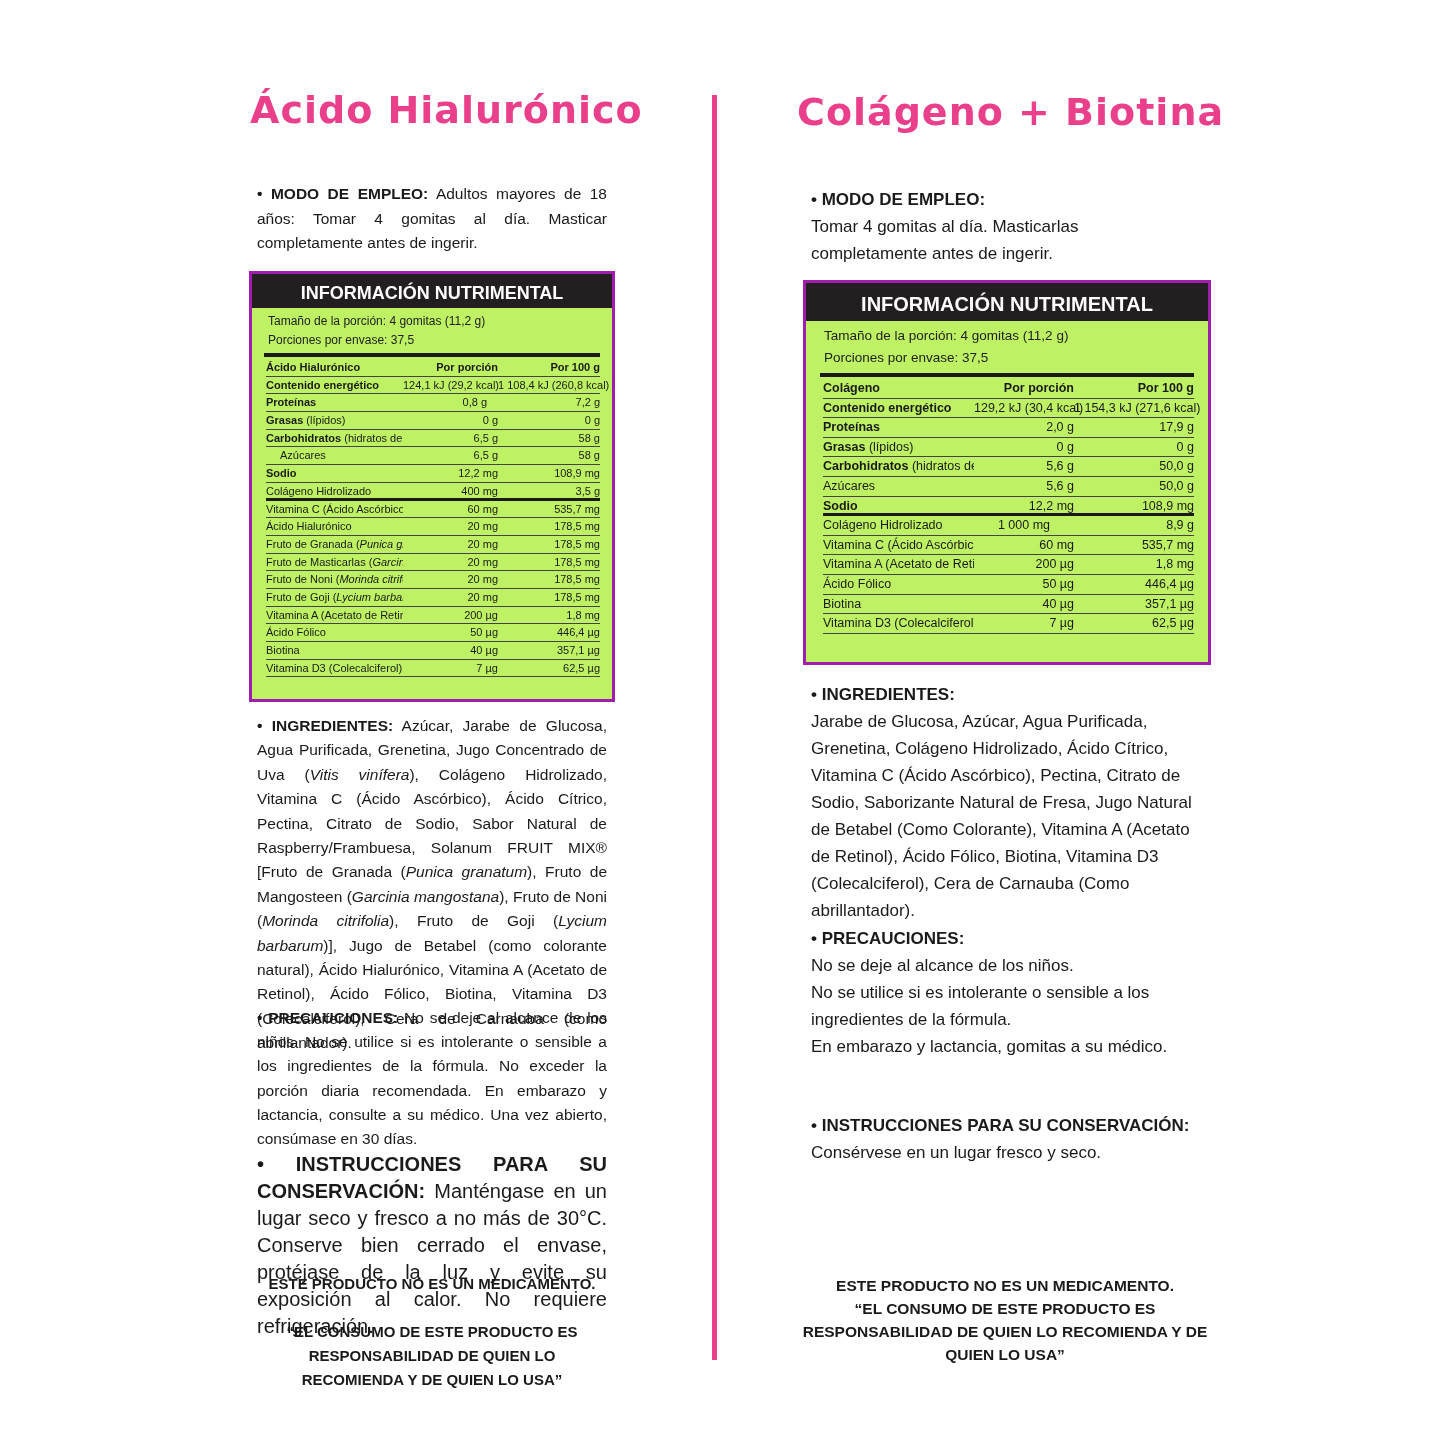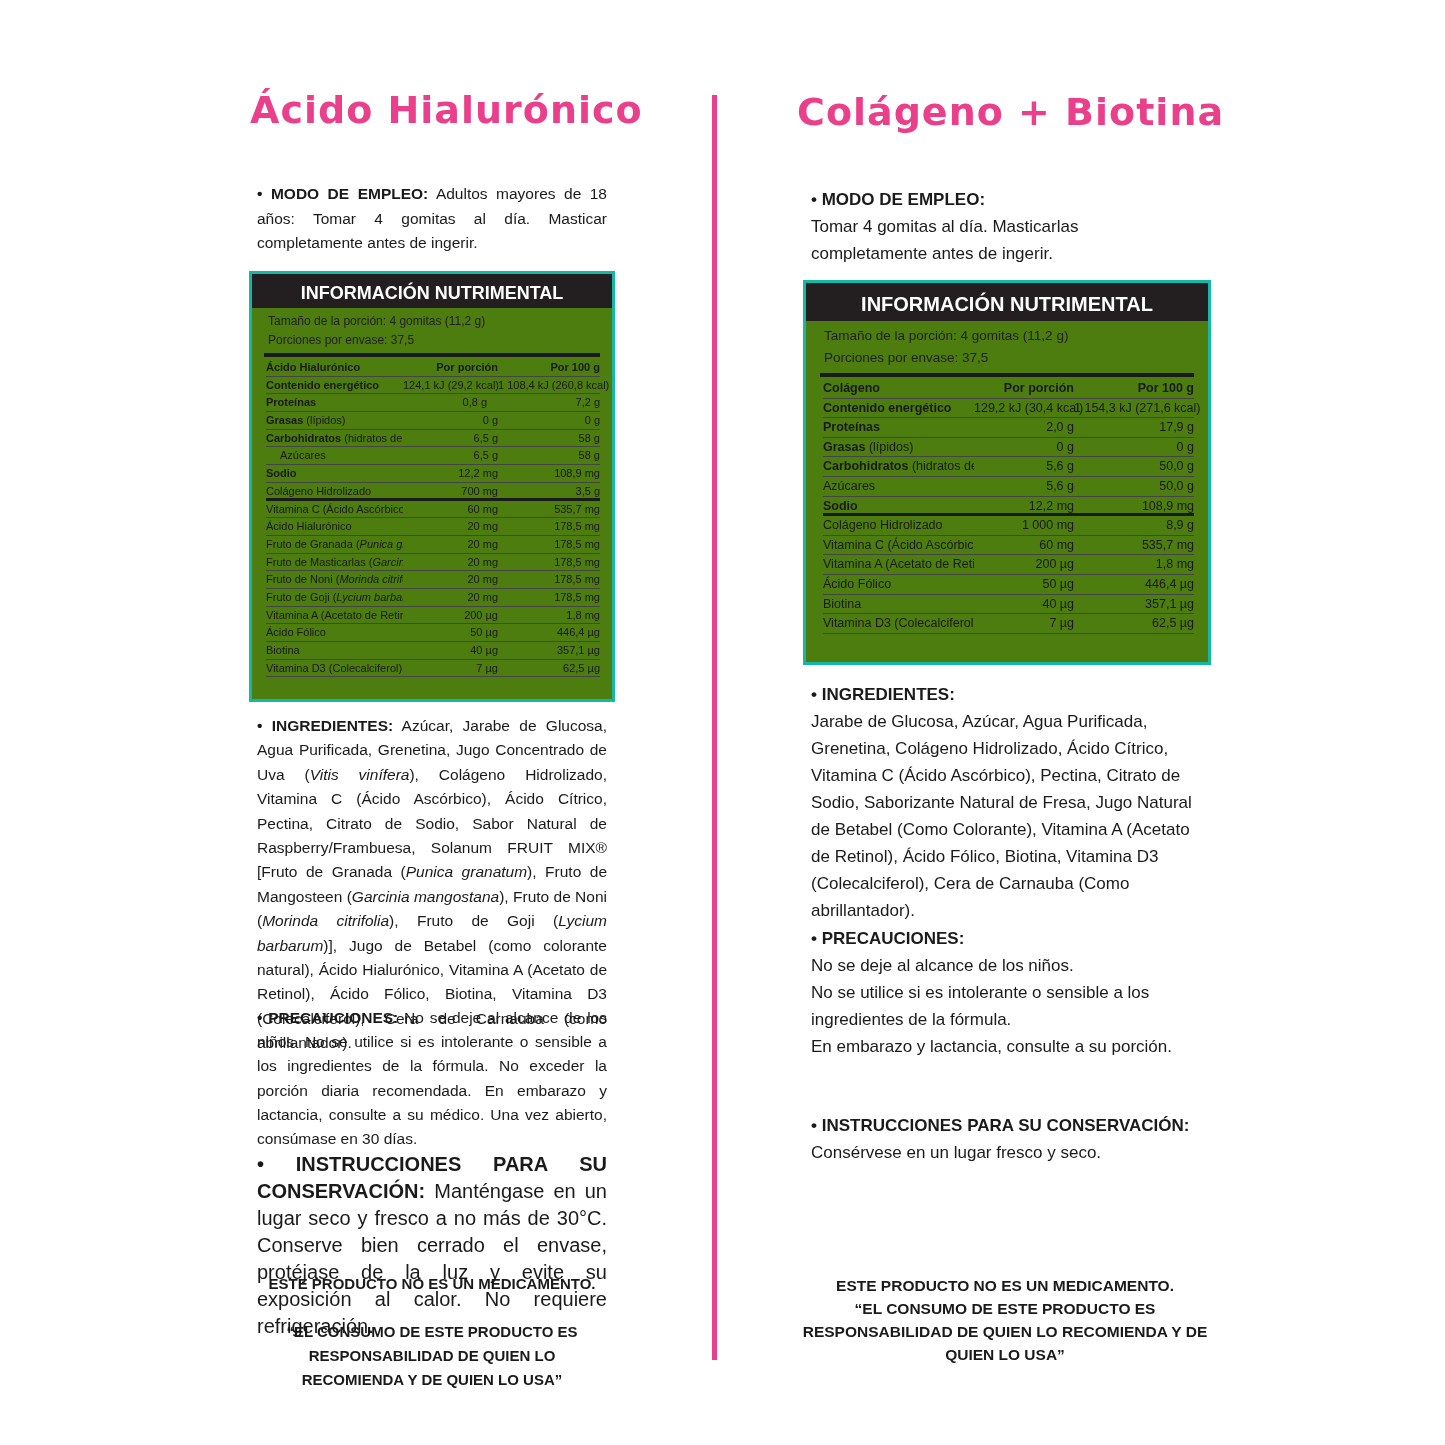--- a/index.html
+++ b/index.html
@@ -12,21 +12,21 @@
   }
   .divider { position: absolute; left: 712px; top: 95px; width: 5px; height: 1265px; background: #ea3f8a; }
 
   .col { position: absolute; }
   .para { font-size: 16px; line-height: 24.5px; color: #1a1a1a; transform-origin: left top; }
   .justify { text-align: justify; }
   .b { font-weight: bold; }
   .i { font-style: italic; }
 
   
-  .nt { position: absolute; border: 3px solid #14b8a6; background: #4d7c0f; }
+  .nt { position: absolute; border: 3px solid #a21caf; background: #bef264; }
   .nt-head { background: #231f20; color: #fff; font-weight: bold; text-align: center; letter-spacing: 0px; }
   .nt-meta { color: #222; }
   .nt-thick { height: 4px; background: #1a1a1a; }
   .nt-row { display: flex; align-items: baseline; border-bottom: 1px solid #444; white-space: nowrap; }
   .nt-row .n { flex: 1; overflow: hidden; }
   .nt-row .p { text-align: right; }
   .nt-row .h { text-align: right; }
   .nt-row.thickbottom { border-bottom: 3px solid #1a1a1a; }
   .indent { padding-left: 14px; }
 
@@ -83,21 +83,21 @@
         <span class="p" style="width: 95px;">6,5 g</span>
         <span class="h" style="width: 102px;">58 g</span>
       </div>
       <div class="nt-row" style="height: 17.7px; line-height: 17.7px;">
         <span class="n"><span class="b">Sodio</span></span>
         <span class="p" style="width: 95px;">12,2 mg</span>
         <span class="h" style="width: 102px;">108,9 mg</span>
       </div>
       <div class="nt-row thickbottom" style="height: 17.7px; line-height: 17.7px;">
         <span class="n"><span>Colágeno Hidrolizado</span></span>
-        <span class="p" style="width: 95px;">700 mg</span>
+        <span class="p" style="width: 95px;">400 mg</span>
         <span class="h" style="width: 102px;">3,5 g</span>
       </div>
       <div class="nt-row" style="height: 17.7px; line-height: 17.7px;">
         <span class="n"><span>Vitamina C (Ácido Ascórbico)</span></span>
         <span class="p" style="width: 95px;">60 mg</span>
         <span class="h" style="width: 102px;">535,7 mg</span>
       </div>
       <div class="nt-row" style="height: 17.7px; line-height: 17.7px;">
         <span class="n"><span>Ácido Hialurónico</span></span>
         <span class="p" style="width: 95px;">20 mg</span>
@@ -212,21 +212,21 @@
         <span class="p" style="width: 100px;">5,6 g</span>
         <span class="h" style="width: 120px;">50,0 g</span>
       </div>
       <div class="nt-row thickbottom" style="height: 19.6px; line-height: 19.6px;">
         <span class="n"><span class="b">Sodio</span></span>
         <span class="p" style="width: 100px;">12,2 mg</span>
         <span class="h" style="width: 120px;">108,9 mg</span>
       </div>
       <div class="nt-row" style="height: 19.6px; line-height: 19.6px;">
         <span class="n"><span>Colágeno Hidrolizado</span></span>
-        <span class="p" style="width: 100px;">1 000 mg</span>
+        <span class="p" style="width: 100px; text-align: center;">1 000 mg</span>
         <span class="h" style="width: 120px;">8,9 g</span>
       </div>
       <div class="nt-row" style="height: 19.6px; line-height: 19.6px;">
         <span class="n"><span>Vitamina C (Ácido Ascórbico)</span></span>
         <span class="p" style="width: 100px;">60 mg</span>
         <span class="h" style="width: 120px;">535,7 mg</span>
       </div>
       <div class="nt-row" style="height: 19.6px; line-height: 19.6px;">
         <span class="n"><span>Vitamina A (Acetato de Retinol) 666,6 UI</span></span>
         <span class="p" style="width: 100px;">200 µg</span>
@@ -253,21 +253,21 @@
 <div class="col" style="left:811px; top:681px; width:392px;">
   <div class="b" style="font-size:17px; line-height:27px;">• INGREDIENTES:</div>
   <p class="para" style="font-size:17px; line-height:27px;">Jarabe de Glucosa, Azúcar, Agua Purificada, Grenetina, Colágeno Hidrolizado, Ácido Cítrico, Vitamina C (Ácido Ascórbico), Pectina, Citrato de Sodio, Saborizante Natural de Fresa, Jugo Natural de Betabel (Como Colorante), Vitamina A (Acetato de Retinol), Ácido Fólico, Biotina, Vitamina D3 (Colecalciferol), Cera de Carnauba (Como abrillantador).</p>
 </div>
 
 <div class="col" style="left:811px; top:925px; width:392px;">
   <div class="b" style="font-size:17px; line-height:27px;">• PRECAUCIONES:</div>
   <div id="right-prec-lines" style="font-size:17px; line-height:27px;">
       <div>No se deje al alcance de los niños.</div>
       <div>No se utilice si es intolerante o sensible a los ingredientes de la fórmula.</div>
-      <div>En embarazo y lactancia, consulte a su porción.</div>
+      <div>En embarazo y lactancia, gomitas a su médico.</div>
     </div>
 </div>
 
 <div class="col" style="left:811px; top:1112px; width:392px;">
   <div class="b" style="font-size:17px; line-height:27px;">• INSTRUCCIONES PARA SU CONSERVACIÓN:</div>
   <div id="right-cons-lines" style="font-size:17px; line-height:27px;">
       <div>Consérvese en un lugar fresco y seco.</div>
     </div>
 </div>
 

